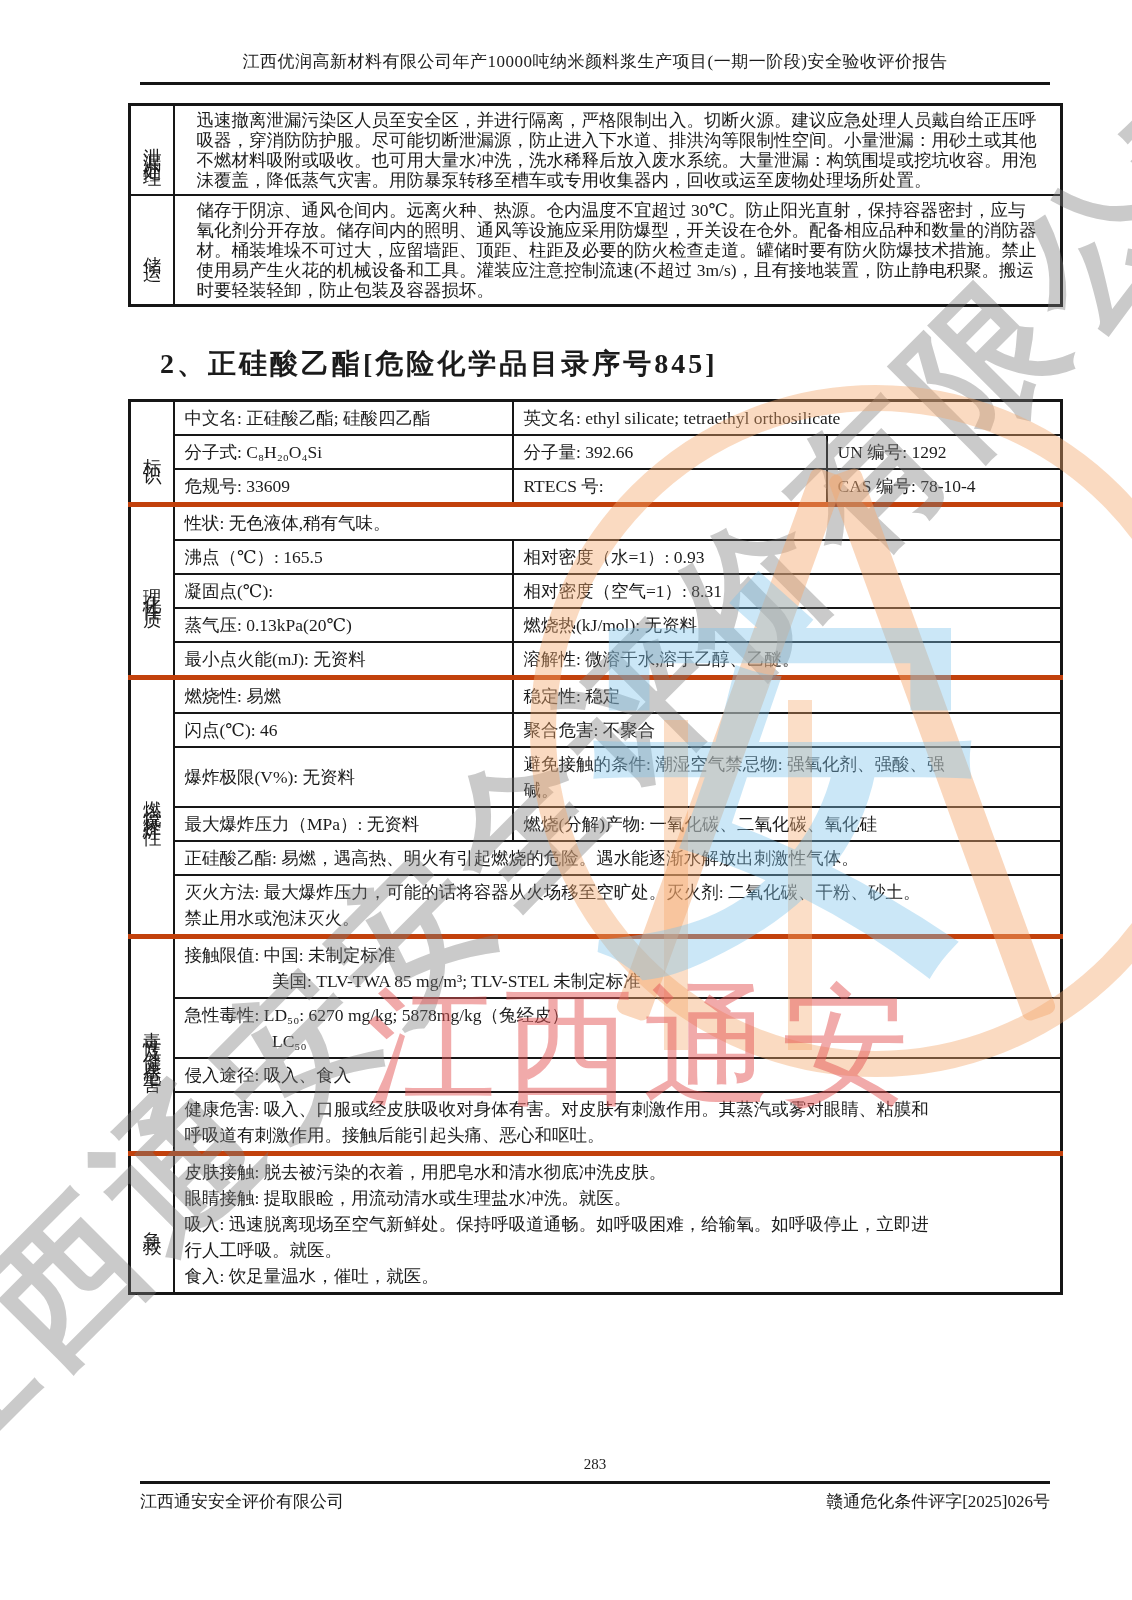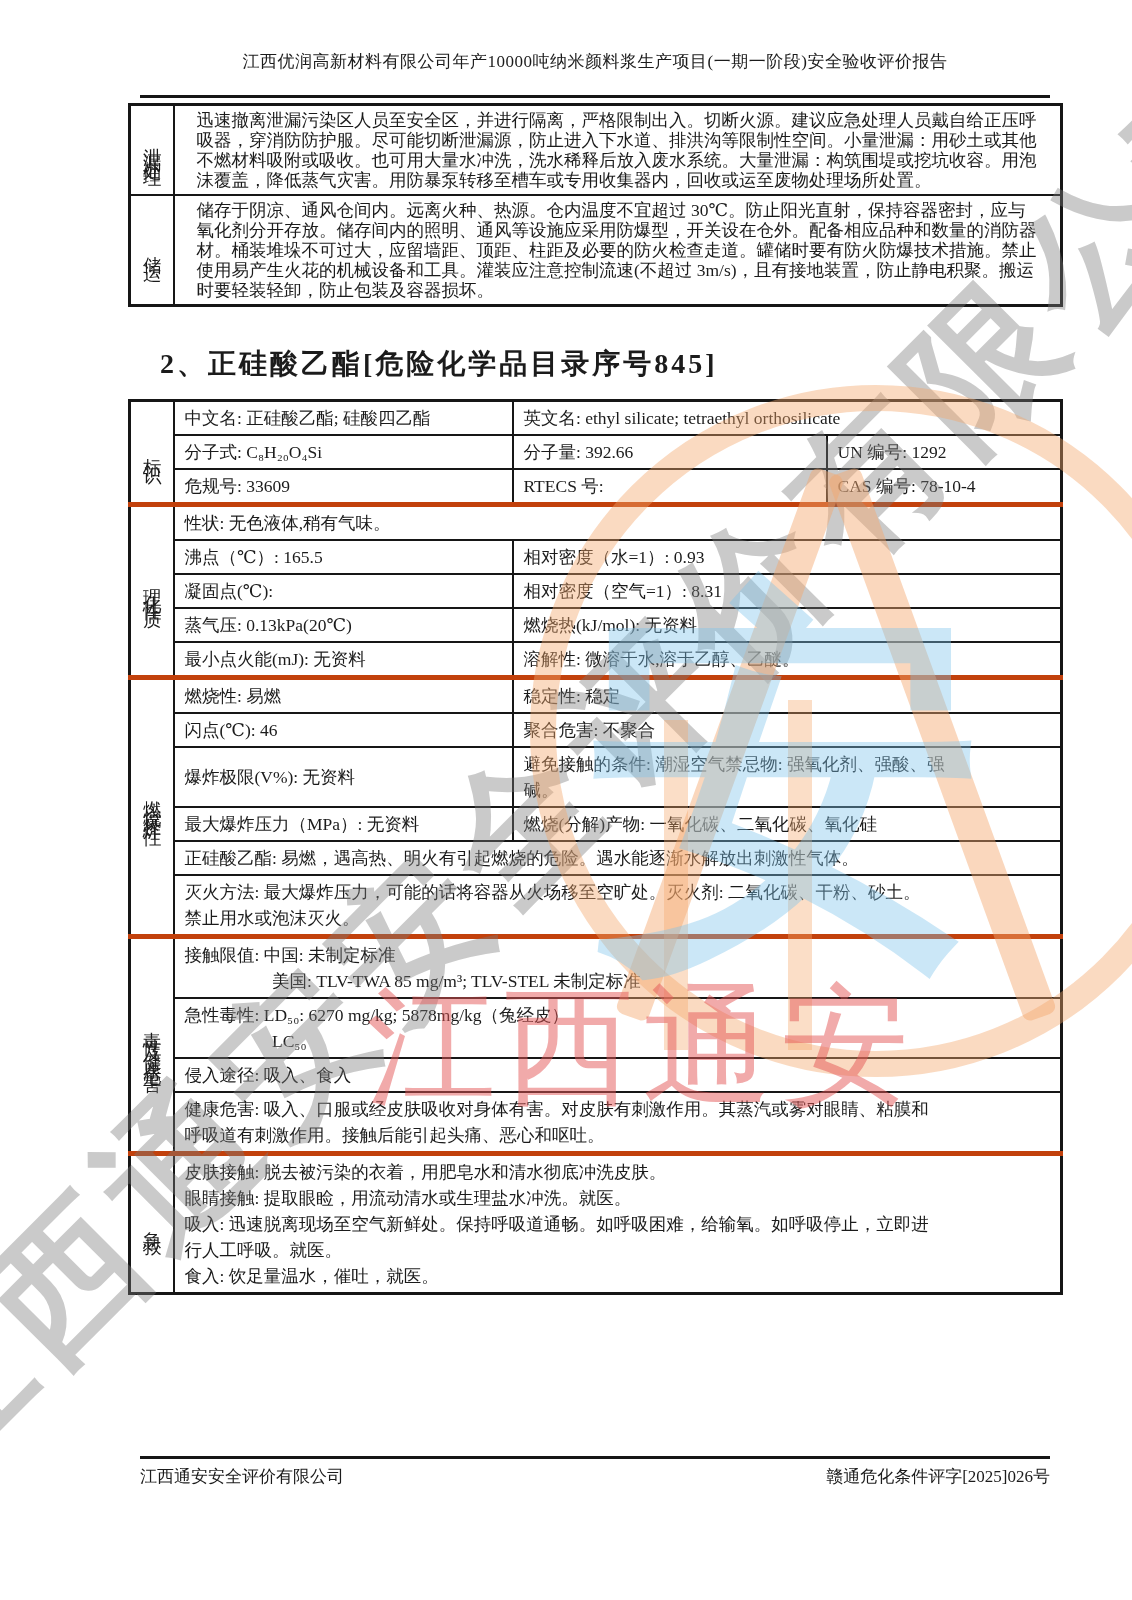--- a/index.html
+++ b/index.html
@@ -5,21 +5,21 @@
   html,body { margin:0; padding:0; background:#ffffff; }
   .page {
     position:relative; width:1132px; height:1600px; margin:0 auto;
     background:#ffffff; overflow:hidden; color:#1b1b1b;
     font-family:"Liberation Serif","DejaVu Serif",serif;
   }
   
   .header {
     position:absolute; top:50px; left:140px; width:910px;
     text-align:center; font-size:17px; letter-spacing:0.5px;
-    padding-bottom:22px; border-bottom:3px solid #151515;
+    padding-bottom:9px; border-bottom:3px solid #151515;
   }
   
   .content { position:absolute; top:103px; left:128px; width:932px; }
   table { border-collapse:collapse; table-layout:fixed; width:932px;
           font-size:17.5px; }
   td { border:2px solid #161616; padding:3px 10px; line-height:24px;
        vertical-align:middle; overflow:hidden; }
   .leak-table { border:3px solid #161616; }
   .leak-table td.txt { line-height:20px; padding:4px 22px; }
   .msds { border:3px solid #161616; margin-top:0; }
@@ -185,20 +185,21 @@
 吸入: 迅速脱离现场至空气新鲜处。保持呼吸道通畅。如呼吸困难，给输氧。如呼吸停止，立即进
 行人工呼吸。就医。
 食入: 饮足量温水，催吐，就医。</td>
       </tr>
     </tbody>
       </table>
 
   </div>
 
   <div class="footer">
+    <div class="page-num">283</div>
     <div class="footer-row">
       <span>江西通安安全评价有限公司</span>
       <span>赣通危化条件评字[2025]026号</span>
     </div>
   </div>
 
   <div class="wm">
     <div class="wm-diag">江西通安安全评价有限公司</div>
     <div class="wm-ring"></div>
     <div class="wm-leg wm-leg-l"></div>

